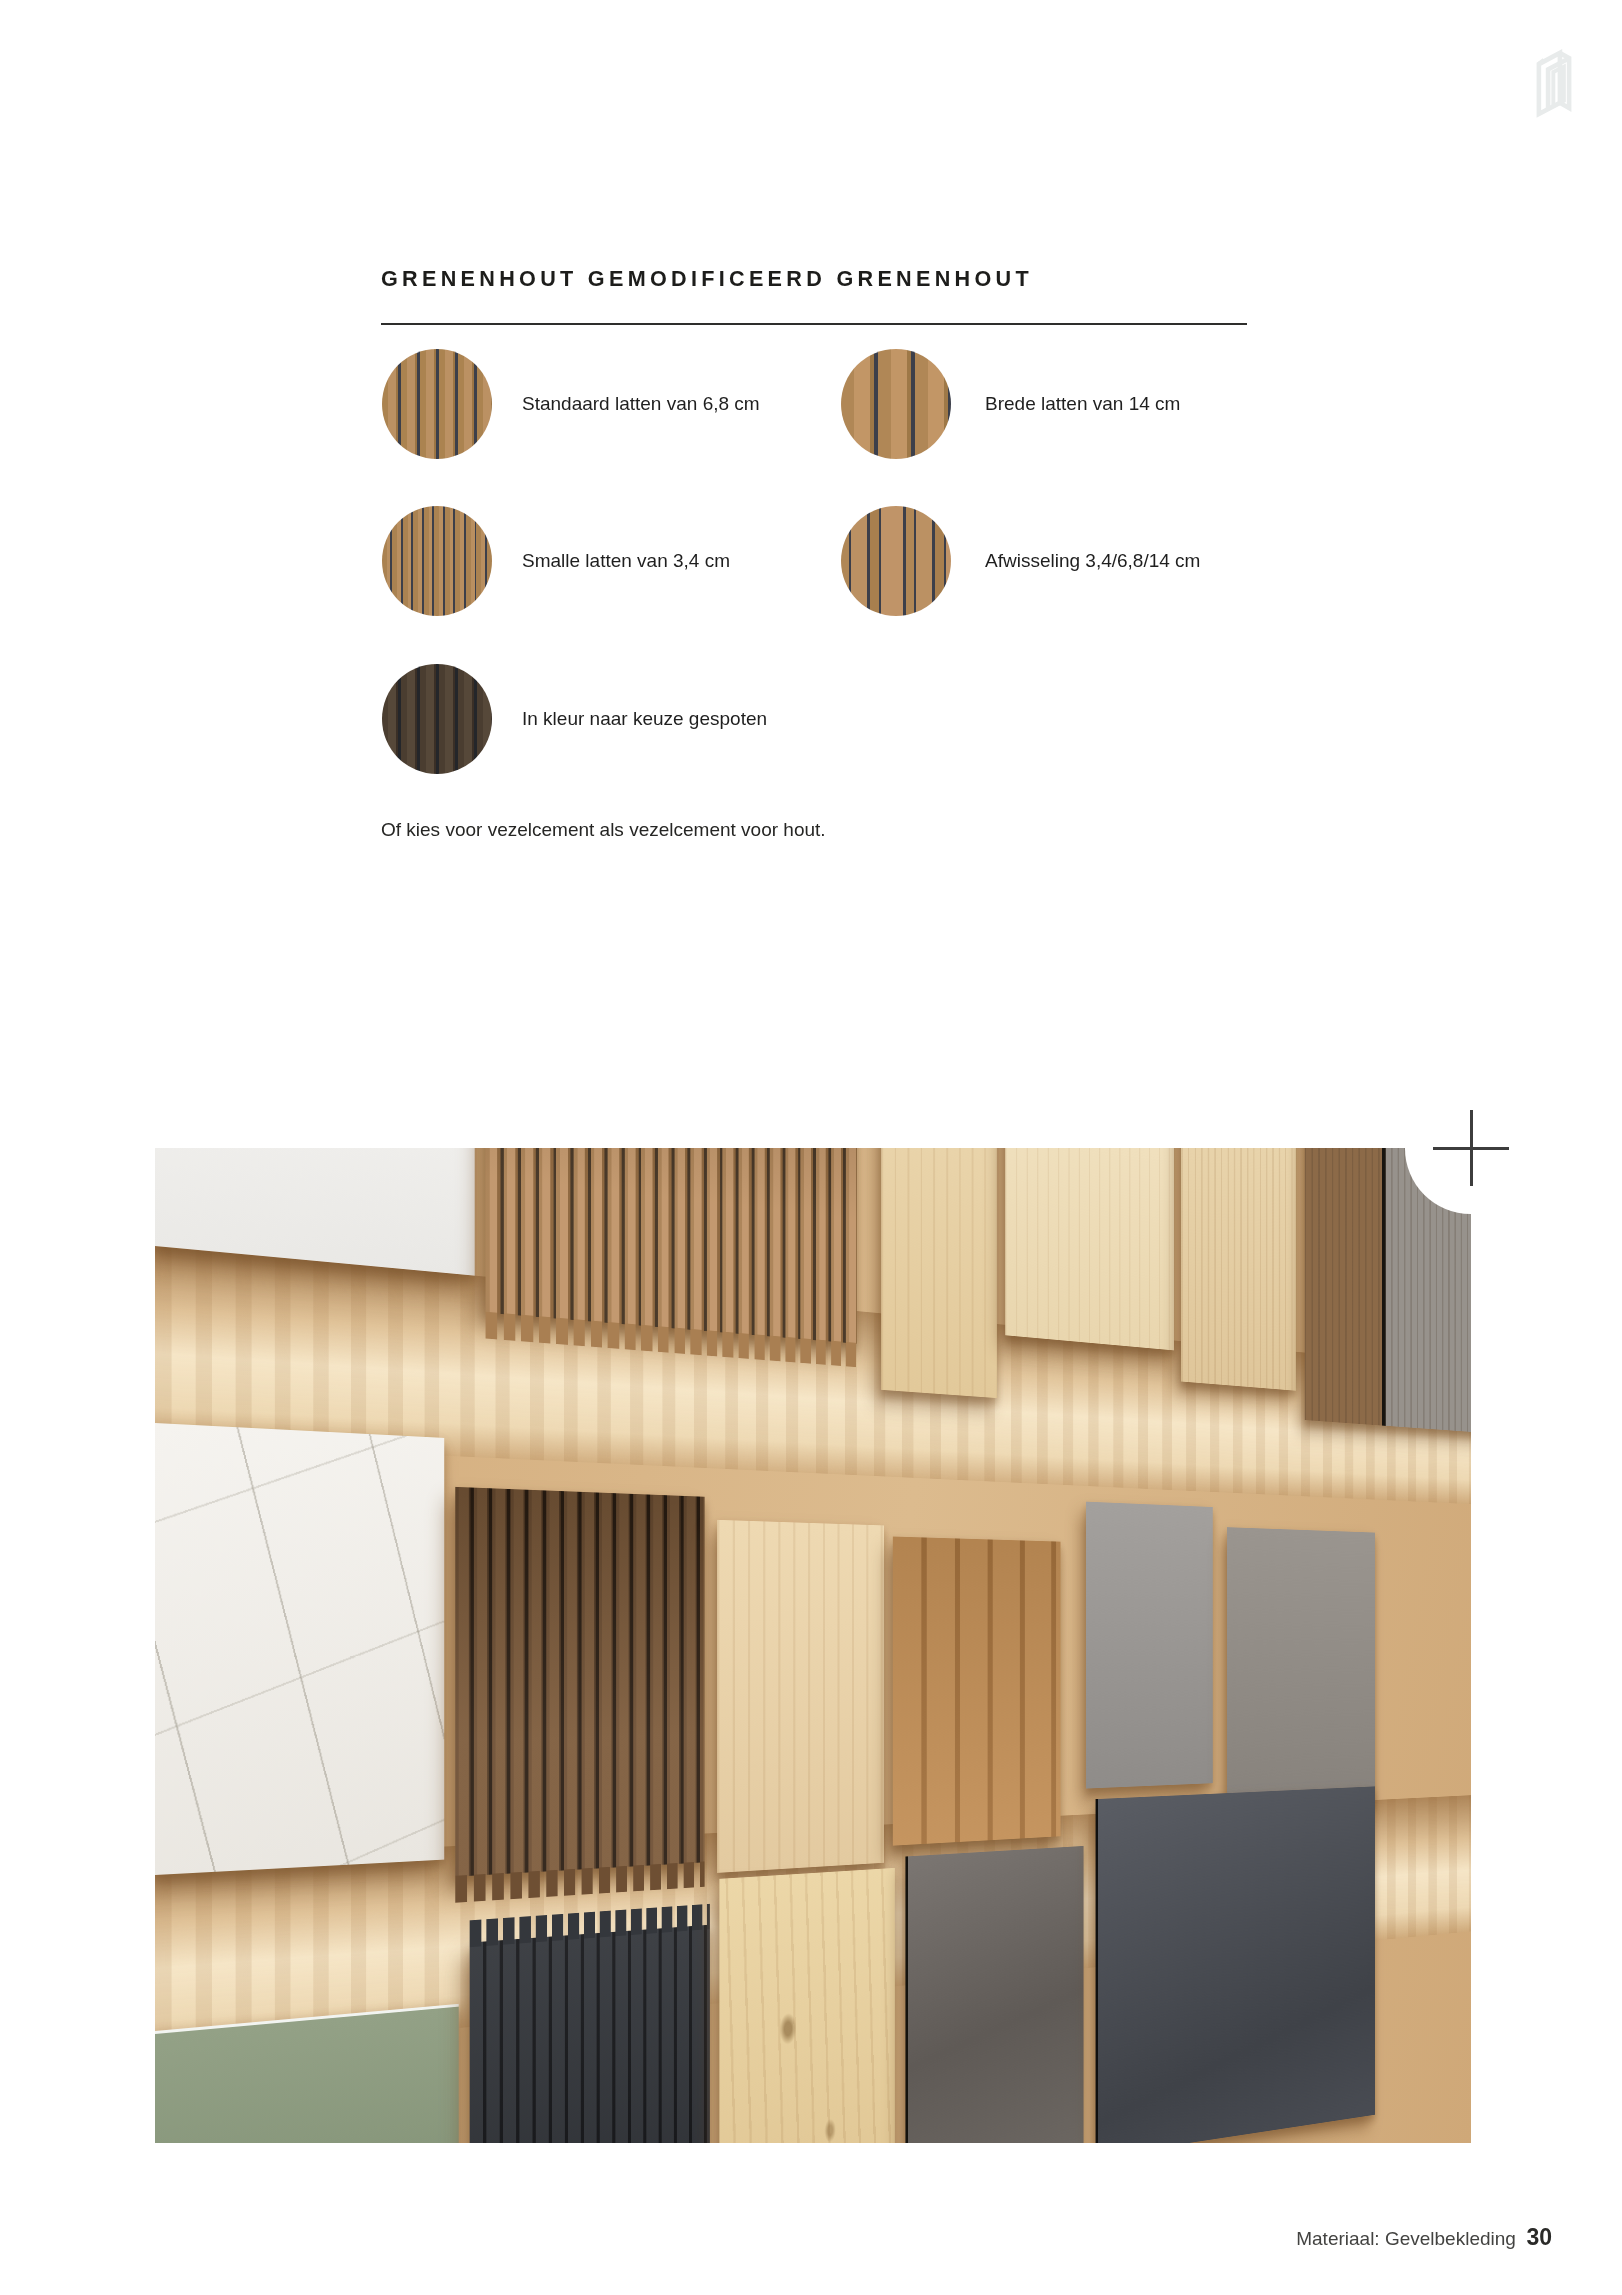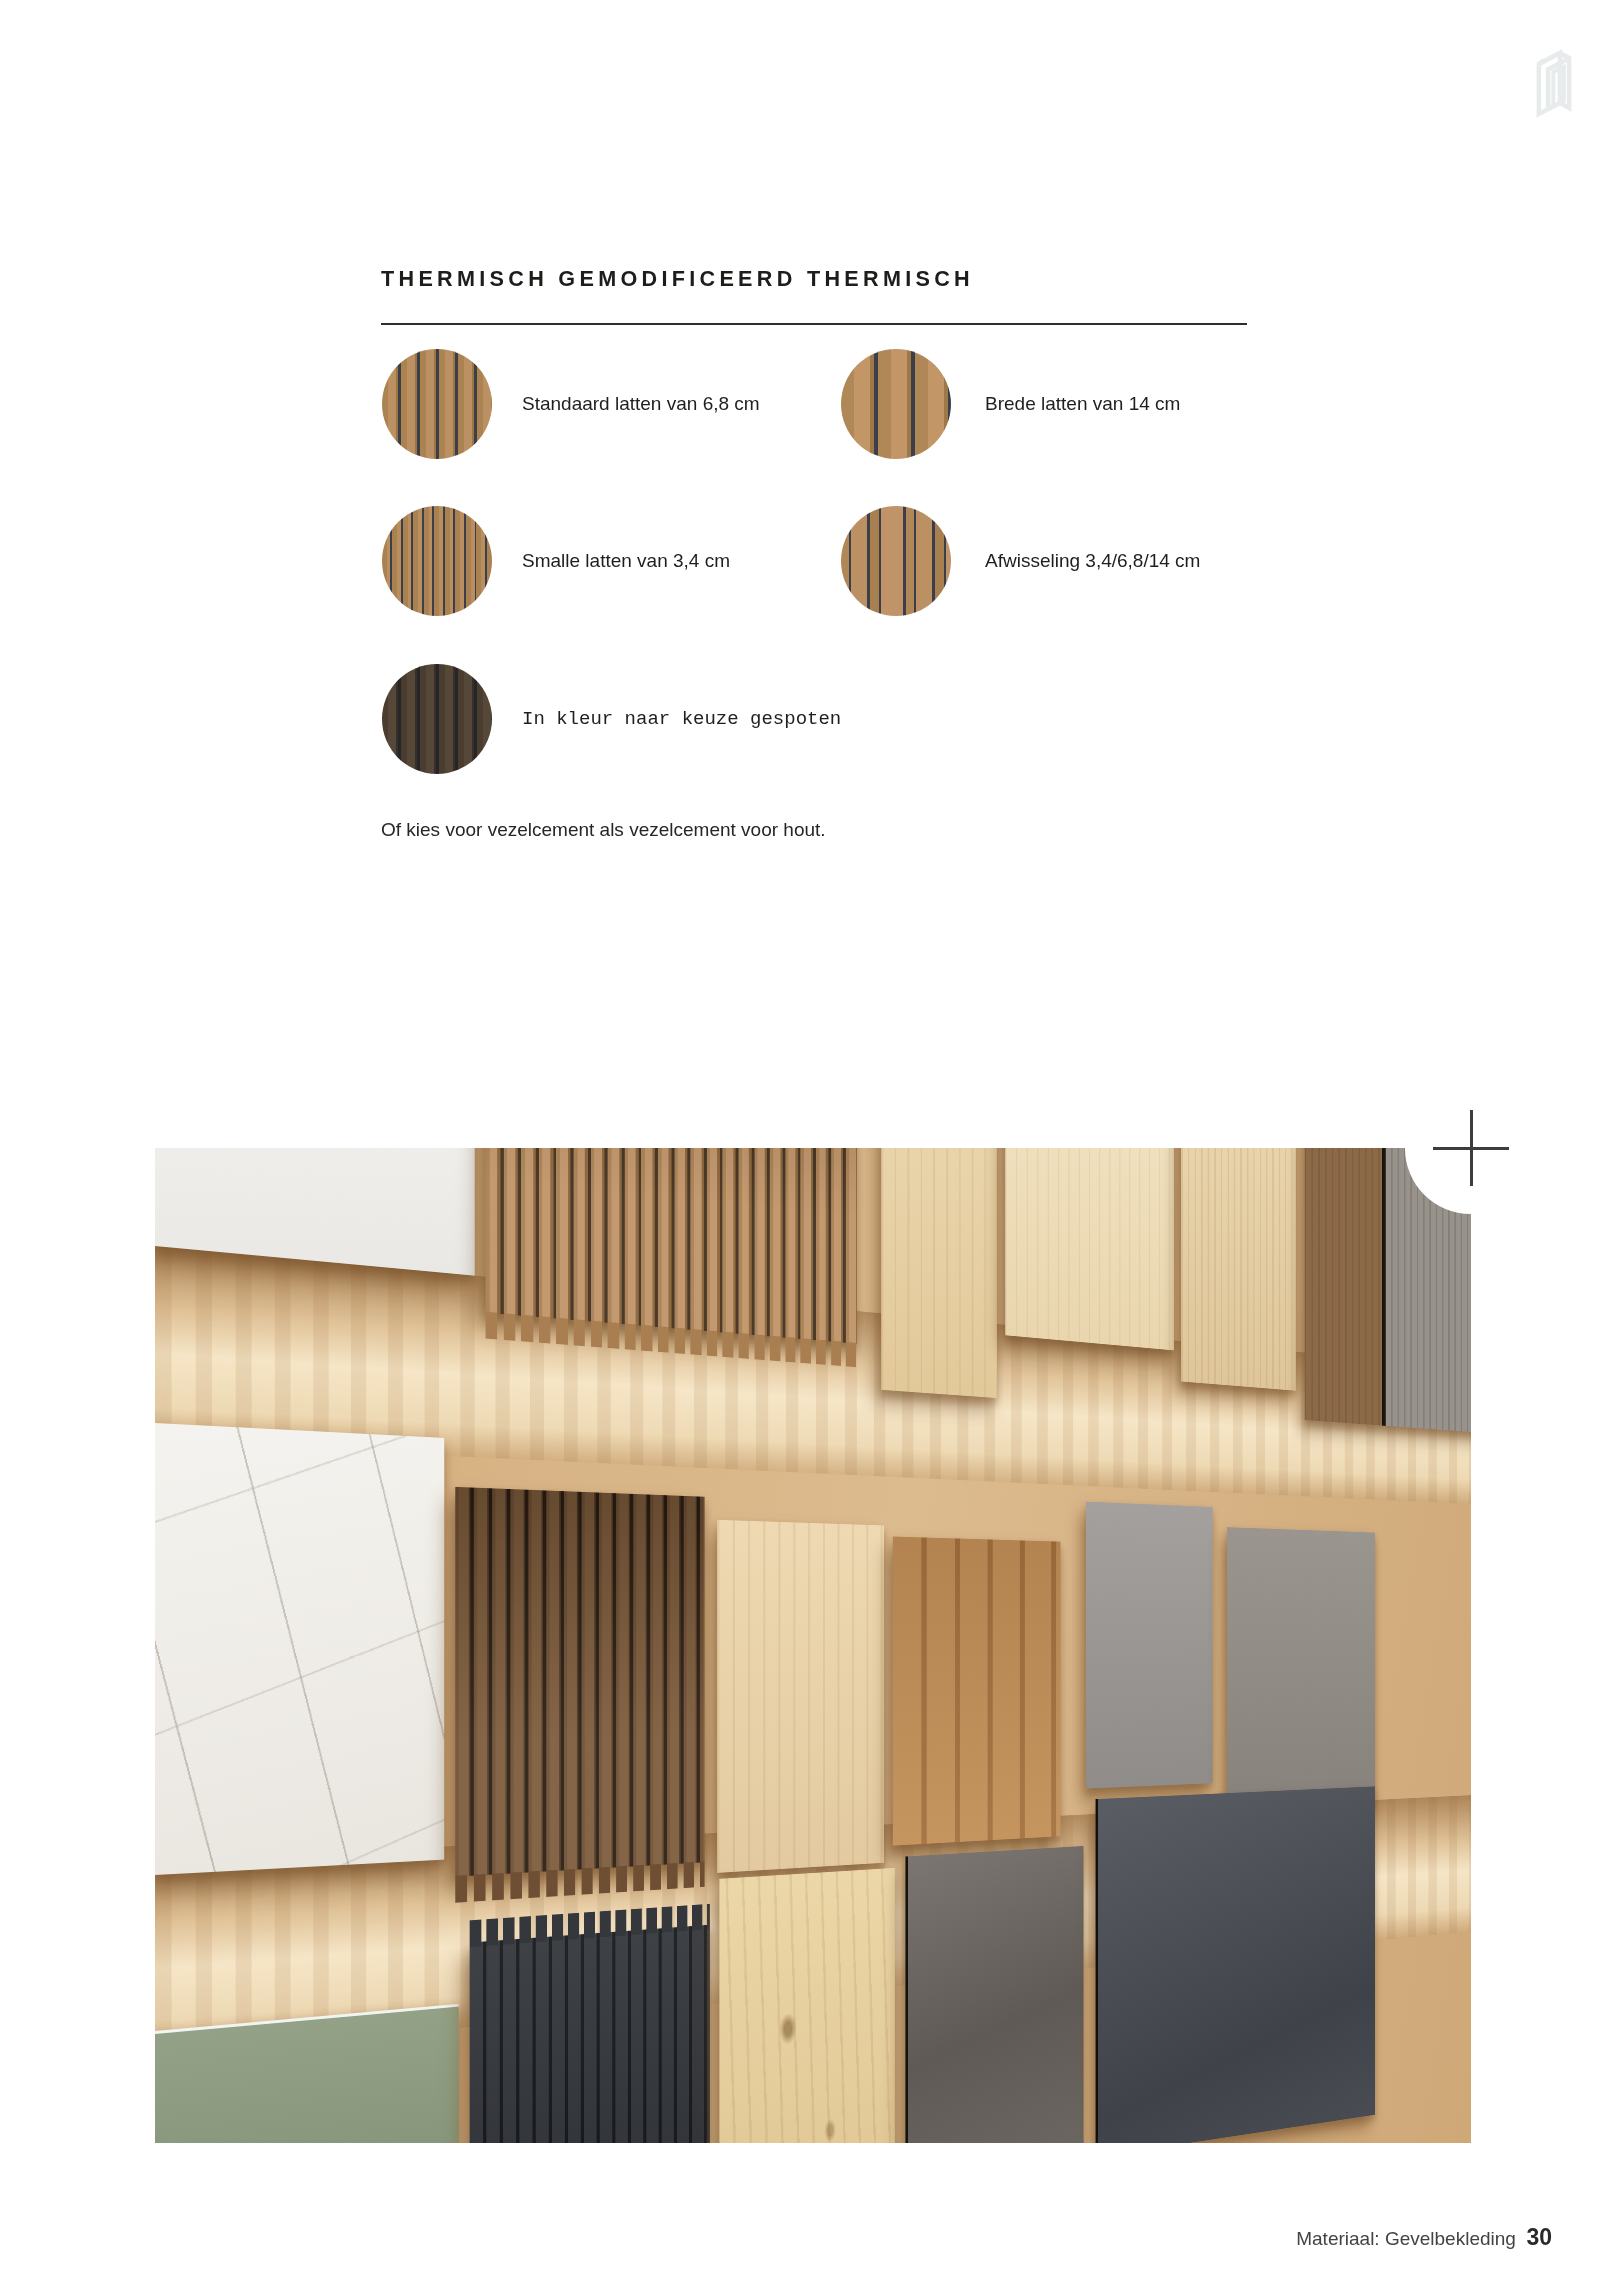--- a/index.html
+++ b/index.html
@@ -114,34 +114,34 @@
       <path d="M20 30 L52 13 L52 89 L20 106 Z" stroke-width="0" fill="none"></path>
       <path d="M12 26 L20 20"></path>
       <path d="M44 9 L58 17 L58 93 L44 85"></path>
       <path d="M58 17 L26 34 L26 96" stroke-width="7"></path>
       <path d="M26 96 L58 93" stroke-width="0"></path>
       <path d="M34 38 L50 30 L50 82 L34 90 Z" stroke-width="6"></path>
     </g>
   </svg>
 </div>
 
-<div class="title">THERMISCH GEMODIFICEERD THERMISCH</div>
+<div class="title">GRENENHOUT GEMODIFICEERD GRENENHOUT</div>
 <div class="rule"></div>
 
 <div id="swatches">
     <div class="swatch-circle sw-standaard" style="left: 382px; top: 349px;"></div>
     <div class="swatch-label" style="left: 522px; top: 349px;">Standaard latten van 6,8 cm</div>
     <div class="swatch-circle sw-brede" style="left: 841px; top: 349px;"></div>
     <div class="swatch-label" style="left: 985px; top: 349px;">Brede latten van 14 cm</div>
     <div class="swatch-circle sw-smalle" style="left: 382px; top: 506px;"></div>
     <div class="swatch-label" style="left: 522px; top: 506px;">Smalle latten van 3,4 cm</div>
     <div class="swatch-circle sw-afwisseling" style="left: 841px; top: 506px;"></div>
     <div class="swatch-label" style="left: 985px; top: 506px;">Afwisseling 3,4/6,8/14 cm</div>
     <div class="swatch-circle sw-gespoten" style="left: 382px; top: 664px;"></div>
-    <div class="swatch-label" style="left: 522px; top: 664px; font-family: Liberation Mono, monospace;">In kleur naar keuze gespoten</div>
+    <div class="swatch-label" style="left: 522px; top: 664px;">In kleur naar keuze gespoten</div>
   </div>
 
 <div class="para">
   <div>Of kies voor vezelcement als vezelcement voor hout.</div>
 </div>
 
 <div class="photo">
   <div class="wall">
     <div class="band band-1"></div>
     <div class="band band-2"></div>

